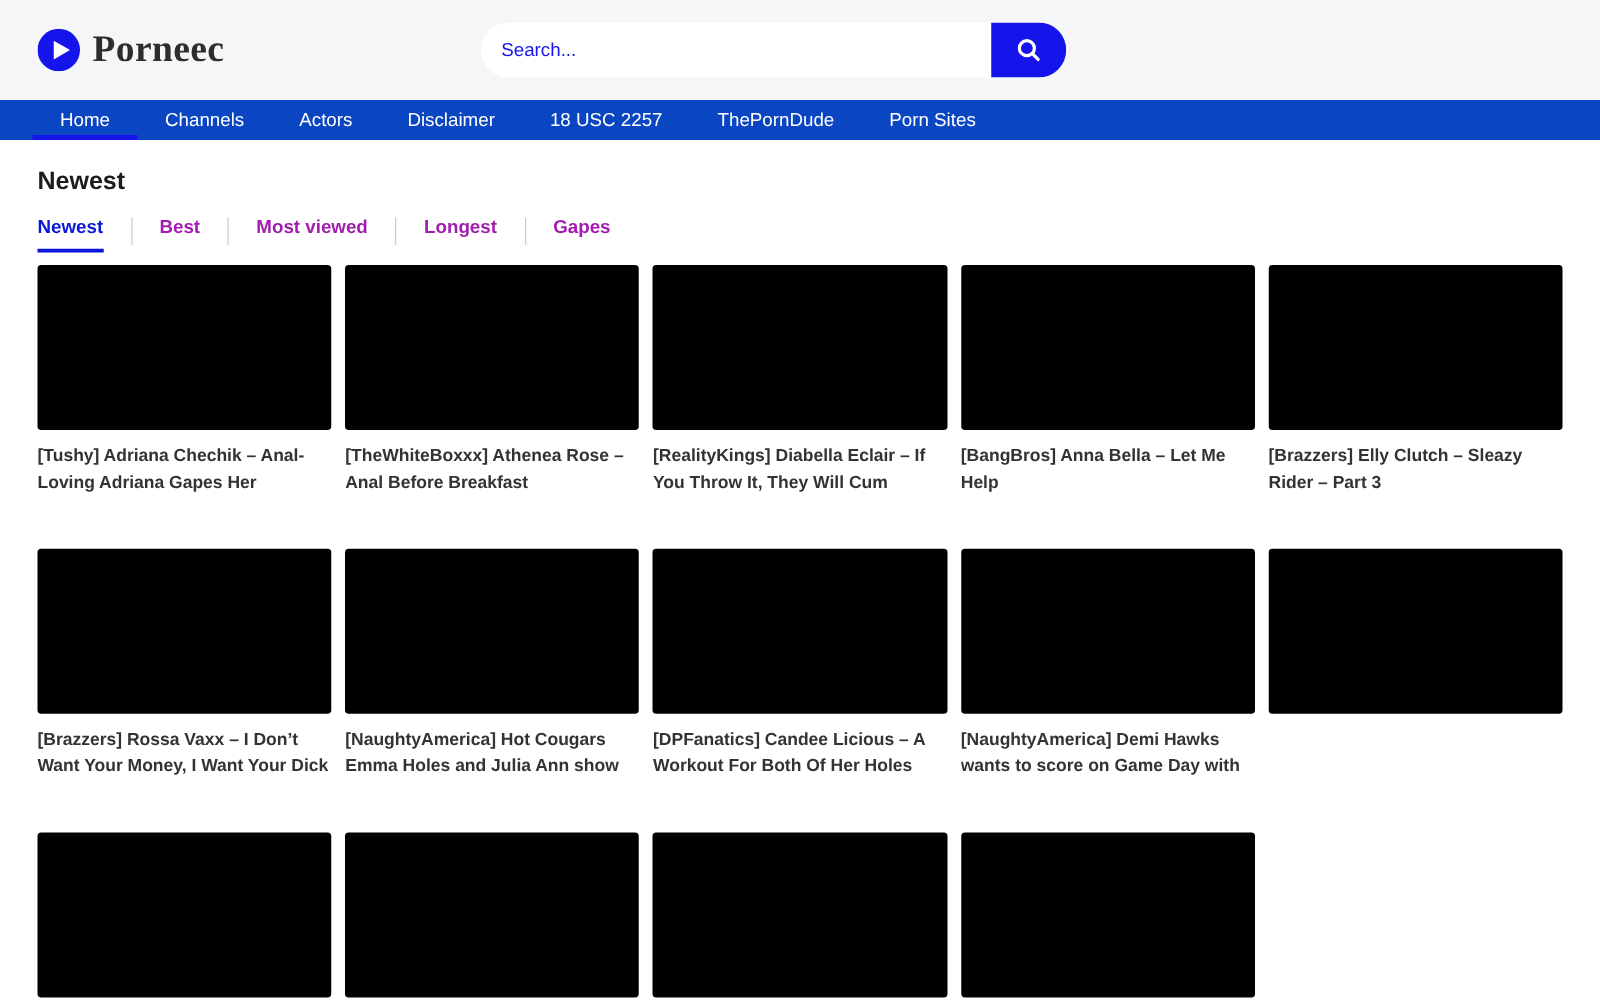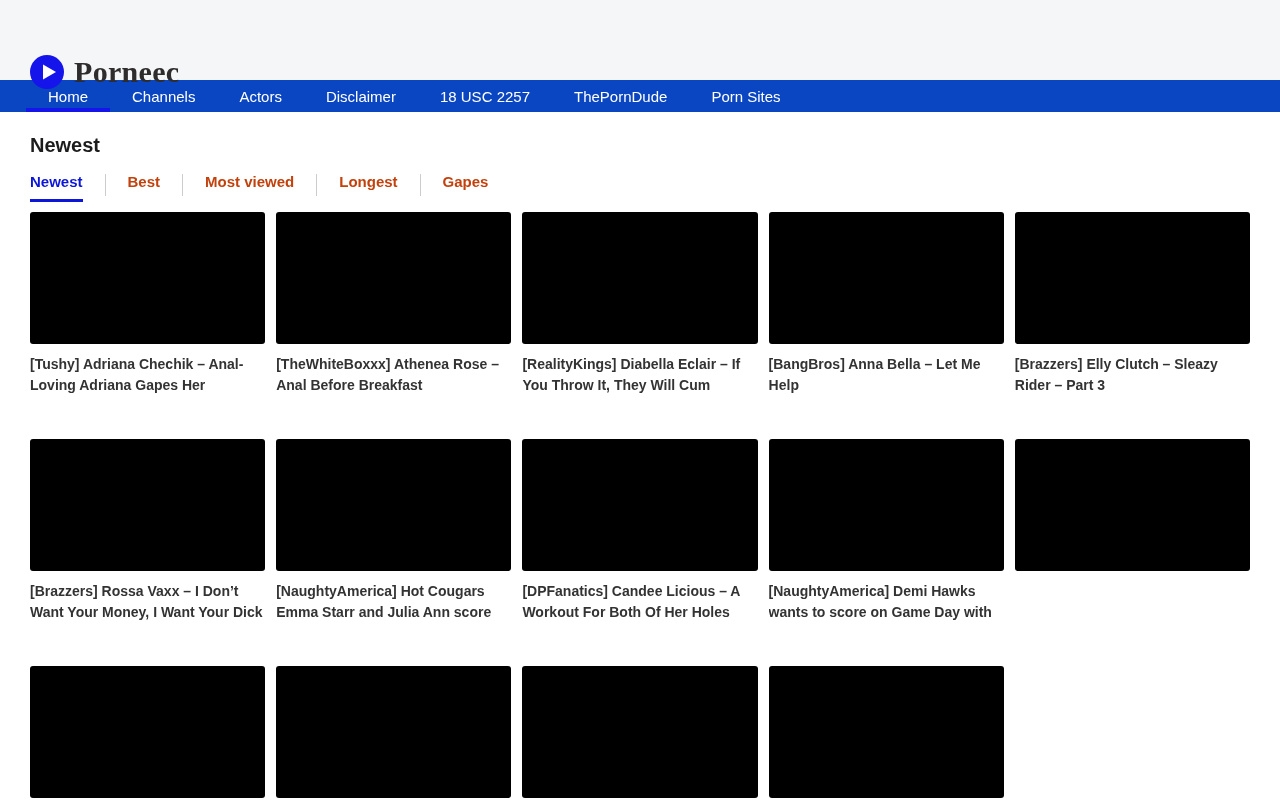--- a/index.html
+++ b/index.html
@@ -10,21 +10,21 @@
   }
   *{box-sizing:border-box;}
   html,body{margin:0;padding:0;}
   body{
     width:1280px;height:800px;overflow:hidden;background:#ffffff;
     font-family:"Liberation Sans",sans-serif;
   }
   
   .site-header{position:relative;height:80px;background:var(--header-bg);}
   .logo{position:absolute;left:30px;top:50%;transform:translateY(-50%);
-    display:flex;align-items:center;gap:10px;cursor:pointer;margin-top:32px;}
+    display:flex;align-items:center;gap:10px;cursor:pointer;}
   .logo-icon{width:34px;height:34px;display:block;}
   .logo-text{font-family:"Liberation Serif",serif;font-weight:700;font-size:30px;
     color:#2e2c2c;letter-spacing:.3px;}
   .search-form{position:absolute;left:385px;top:18px;width:468px;height:44px;
     display:flex;border-radius:22px;overflow:hidden;background:#ffffff;}
   .search-input{flex:1;border:none;outline:none;padding:0 14px 0 16px;
     font-size:15px;color:var(--brand);background:#ffffff;
     font-family:"Liberation Sans",sans-serif;}
   .search-input::placeholder{color:var(--brand);opacity:1;}
   .search-btn{width:60px;background:var(--brand);border:none;cursor:pointer;
@@ -32,21 +32,21 @@
   
   .main-nav{height:32px;background:var(--nav-blue);display:flex;padding-left:26px;}
   .nav-item{position:relative;height:100%;display:flex;align-items:center;
     padding:0 22px;color:#ffffff;font-size:15px;cursor:pointer;white-space:nowrap;}
   .nav-item.active::after{content:"";position:absolute;left:0;right:0;bottom:0;
     height:4px;background:var(--brand);}
   
   .main{padding:0 30px;}
   .section-title{margin:22px 0 0;font-size:20px;font-weight:700;color:#1c1c1c;}
   .sort-tabs{display:flex;align-items:center;margin-top:10px;}
-  .tab{font-size:15px;font-weight:700;color:#c2410c;padding:6px 0 9px;
+  .tab{font-size:15px;font-weight:700;color:#a21caf;padding:6px 0 9px;
     cursor:pointer;border-bottom:3px solid transparent;white-space:nowrap;}
   .tab.active{color:#0b16d8;border-bottom-color:#0b16d8;}
   .tab-divider{width:1px;height:22px;background:#cccccc;margin:0 22px;align-self:center;}
   .video-grid{margin-top:10px;display:grid;grid-template-columns:repeat(5,1fr);
     column-gap:11px;row-gap:0;}
   .video-card{min-width:0;}
   .thumb{width:100%;height:132px;background:#000000;border-radius:3px;cursor:pointer;}
   .video-title{margin:10px 0 43px;font-size:14px;font-weight:700;color:var(--title-text);
     line-height:21px;display:-webkit-box;-webkit-line-clamp:2;-webkit-box-orient:vertical;
     overflow:hidden;cursor:pointer;}
@@ -55,20 +55,29 @@
 <body>
 
 <header class="site-header">
   <div class="logo">
     <svg class="logo-icon" viewBox="0 0 34 34">
       <circle cx="17" cy="17" r="17" fill="#1414eb"></circle>
       <polygon points="13,9.5 26,17 13,24.5" fill="#ffffff"></polygon>
     </svg>
     <span class="logo-text">Porneec</span>
   </div>
+  <form class="search-form">
+    <input class="search-input" type="text" value="" placeholder="Search..." style="">
+    <button class="search-btn" type="submit">
+      <svg width="22" height="22" viewBox="0 0 22 22">
+        <circle cx="9.5" cy="9.5" r="6" fill="none" stroke="#ffffff" stroke-width="2.6"></circle>
+        <line x1="14" y1="14" x2="18.5" y2="18.5" stroke="#ffffff" stroke-width="2.6" stroke-linecap="round"></line>
+      </svg>
+    </button>
+  </form>
 </header>
 
 <nav class="main-nav">
     <div class="nav-item active">
     <span>Home</span>
   </div>
     <div class="nav-item">
     <span>Channels</span>
   </div>
     <div class="nav-item">
@@ -131,21 +140,21 @@
       <div class="video-card">
     <div class="thumb"></div>
     <div class="video-title">[Brazzers] Elly Clutch – Sleazy Rider – Part 3</div>
   </div>
       <div class="video-card">
     <div class="thumb"></div>
     <div class="video-title">[Brazzers] Rossa Vaxx – I Don’t Want Your Money, I Want Your Dick</div>
   </div>
       <div class="video-card">
     <div class="thumb"></div>
-    <div class="video-title">[NaughtyAmerica] Hot Cougars Emma Starr and Julia Ann score</div>
+    <div class="video-title">[NaughtyAmerica] Hot Cougars Emma Holes and Julia Ann show</div>
   </div>
       <div class="video-card">
     <div class="thumb"></div>
     <div class="video-title">[DPFanatics] Candee Licious – A Workout For Both Of Her Holes</div>
   </div>
       <div class="video-card">
     <div class="thumb"></div>
     <div class="video-title">[NaughtyAmerica] Demi Hawks wants to score on Game Day with</div>
   </div>
       <div class="video-card">

